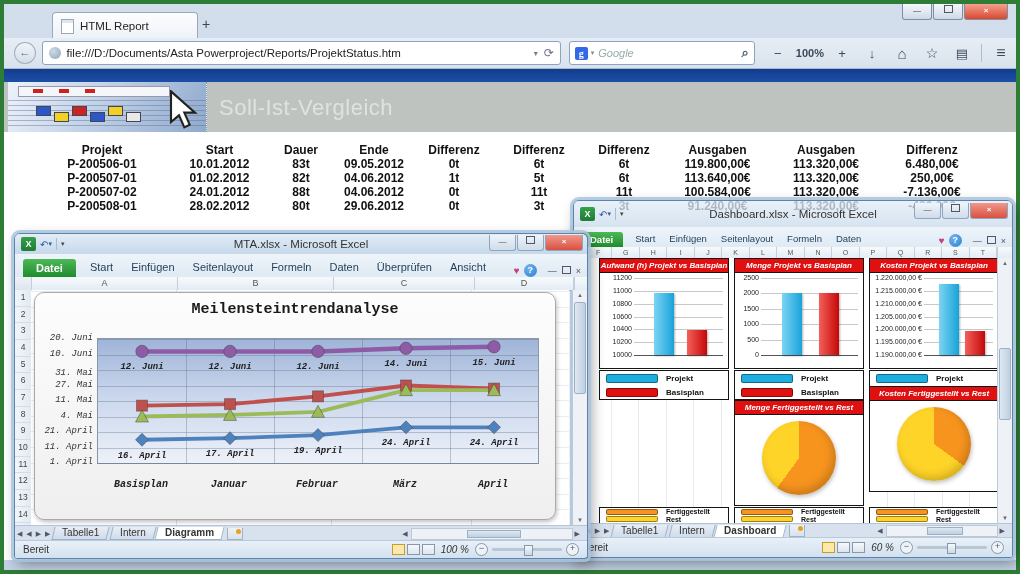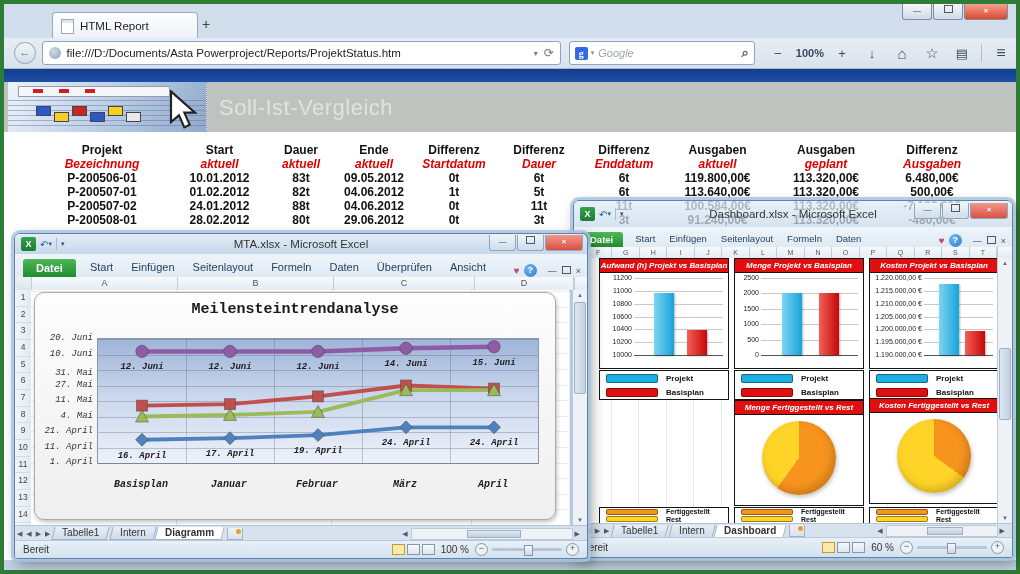--- a/index.html
+++ b/index.html
@@ -70,21 +70,21 @@
   .snav{color:#556;font-size:7px;margin:0 2px;letter-spacing:1px;}
   .stab{border:1px solid #9fb4c9;border-top:none;background:linear-gradient(#e8eef5,#cfdceb);padding:0 8px;margin-right:2px;height:12px;line-height:12px;font-size:10px;color:#333;transform:skewX(-14deg);}
   .stab i{display:block;transform:skewX(14deg);font-style:normal;}
   .stab.active{background:#fff;font-weight:bold;}
   .instab{width:14px;height:11px;background:linear-gradient(#eef2f6,#d8e2ec);border:1px solid #9fb4c9;border-top:none;position:relative;margin-left:2px;}
   .instab i{position:absolute;right:1px;top:1px;width:5px;height:5px;background:#e8a020;border-radius:50%;}
   .hscroll{margin-left:auto;display:flex;align-items:center;margin-right:4px;}
   .htrack{height:10px;background:#eef2f7;border:1px solid #bcc9d6;position:relative;}
   .hthumb{position:absolute;top:1px;height:6px;background:linear-gradient(#dfe8f1,#bfd0e1);border:1px solid #9db1c5;}
   .statusbar{position:absolute;left:0;width:100%;background:linear-gradient(#e8f0f8,#d3e1ef);border-top:1px solid #b9c9da;display:flex;align-items:center;font-size:10px;color:#333;border-radius:0 0 3px 3px;}
-  .svr{margin-left:auto;display:flex;align-items:center;margin-right:8px;}
+  .svr{margin-left:auto;display:flex;align-items:center;margin-right:8px;font-style:italic;}
   .vicon{width:11px;height:9px;border:1px solid #8a97a8;background:linear-gradient(#f6f9fc,#dde5ee);margin-left:2px;}
   .vicon.sel{background:#fbe9a9;border-color:#c89c2c;}
   .zpct{margin:0 6px;font-size:10px;}
   .zslider{display:flex;align-items:center;}
   .zcirc{width:11px;height:11px;border-radius:50%;border:1px solid #8a97a8;background:#eef3f8;font-size:9px;line-height:9px;text-align:center;color:#556;}
   .ztrack{width:70px;height:3px;background:#b9c6d4;margin:0 4px;position:relative;border-radius:2px;}
   .zthumb{position:absolute;top:-3px;width:7px;height:9px;background:linear-gradient(#f6f9fc,#cdd9e6);border:1px solid #8a97a8;}
   
   .mta-grid{position:absolute;overflow:hidden;background:repeating-linear-gradient(0deg,#ffffff 0 14.6px,#e9edf1 14.6px 15.6px);}
   .gcolline{position:absolute;top:0;bottom:0;width:1px;background:#dde3e9;}
@@ -206,32 +206,20 @@
               <td>Start</td>
               <td>Dauer</td>
               <td>Ende</td>
               <td>Differenz</td>
               <td>Differenz</td>
               <td>Differenz</td>
               <td>Ausgaben</td>
               <td>Ausgaben</td>
               <td>Differenz</td>
             </tr>
-            <tr class="h2">
-              <td>Bezeichnung</td>
-              <td>aktuell</td>
-              <td>aktuell</td>
-              <td>aktuell</td>
-              <td>Startdatum</td>
-              <td>Dauer</td>
-              <td>Enddatum</td>
-              <td>aktuell</td>
-              <td>geplant</td>
-              <td>Ausgaben</td>
-            </tr>
             <tr>
               <td>P-200506-01</td>
               <td>10.01.2012</td>
               <td>83t</td>
               <td>09.05.2012</td>
               <td>0t</td>
               <td>6t</td>
               <td>6t</td>
               <td>119.800,00€</td>
               <td>113.320,00€</td>
@@ -240,21 +228,21 @@
             <tr>
               <td>P-200507-01</td>
               <td>01.02.2012</td>
               <td>82t</td>
               <td>04.06.2012</td>
               <td>1t</td>
               <td>5t</td>
               <td>6t</td>
               <td>113.640,00€</td>
               <td>113.320,00€</td>
-              <td>500,00€</td>
+              <td>250,00€</td>
             </tr>
             <tr>
               <td>P-200507-02</td>
               <td>24.01.2012</td>
               <td>88t</td>
               <td>04.06.2012</td>
               <td>0t</td>
               <td>11t</td>
               <td>11t</td>
               <td>100.584,00€</td>
@@ -453,21 +441,21 @@
             <span class="dll">Basisplan</span>
           </span>
         </div>
 
       <div class="dchart" style="left:150px;top:142px;width:128px;height:104px;">
         <div class="dc-title">Menge Fertiggestellt vs Rest</div>
         <div class="dc-plot">
             <span class="pie" style="width: 74px; height: 74px; left: 27px; top: 6px; background: conic-gradient(rgb(247, 148, 30) 0deg, rgb(247, 148, 30) 60%, rgb(255, 212, 40) 60%, rgb(255, 212, 40) 100%);"></span>
           </div>
       </div>
-      <div class="dchart" style="left:285px;top:140px;width:128px;height:104px;">
+      <div class="dchart" style="left:285px;top:128px;width:128px;height:104px;">
         <div class="dc-title">Kosten Fertiggestellt vs Rest</div>
         <div class="dc-plot">
             <span class="pie" style="width: 74px; height: 74px; left: 27px; top: 6px; background: conic-gradient(rgb(247, 148, 30) 0deg, rgb(247, 148, 30) 35%, rgb(255, 212, 40) 35%, rgb(255, 212, 40) 100%);"></span>
           </div>
       </div>
       <div class="dlegend" style="left:15px;top:249px;width:128px;height:15px;">
           <span class="dlrow" style="height: 7.5px;">
             <span class="dsw" style="width: 50px; height: 4px; background: linear-gradient(rgb(247, 148, 30), rgb(247, 148, 30));"></span>
             <span class="dll" style="font-size: 7px;">Fertiggestellt</span>
           </span>

